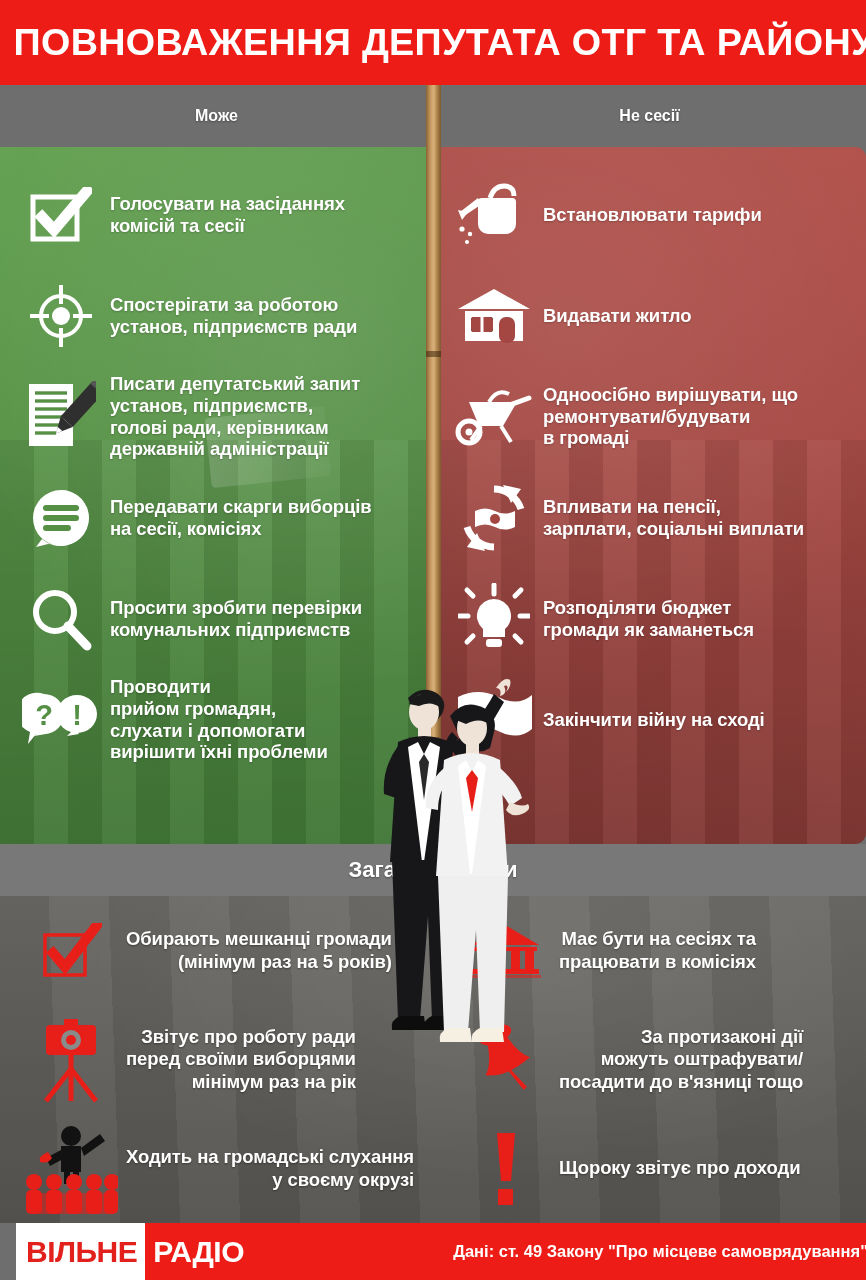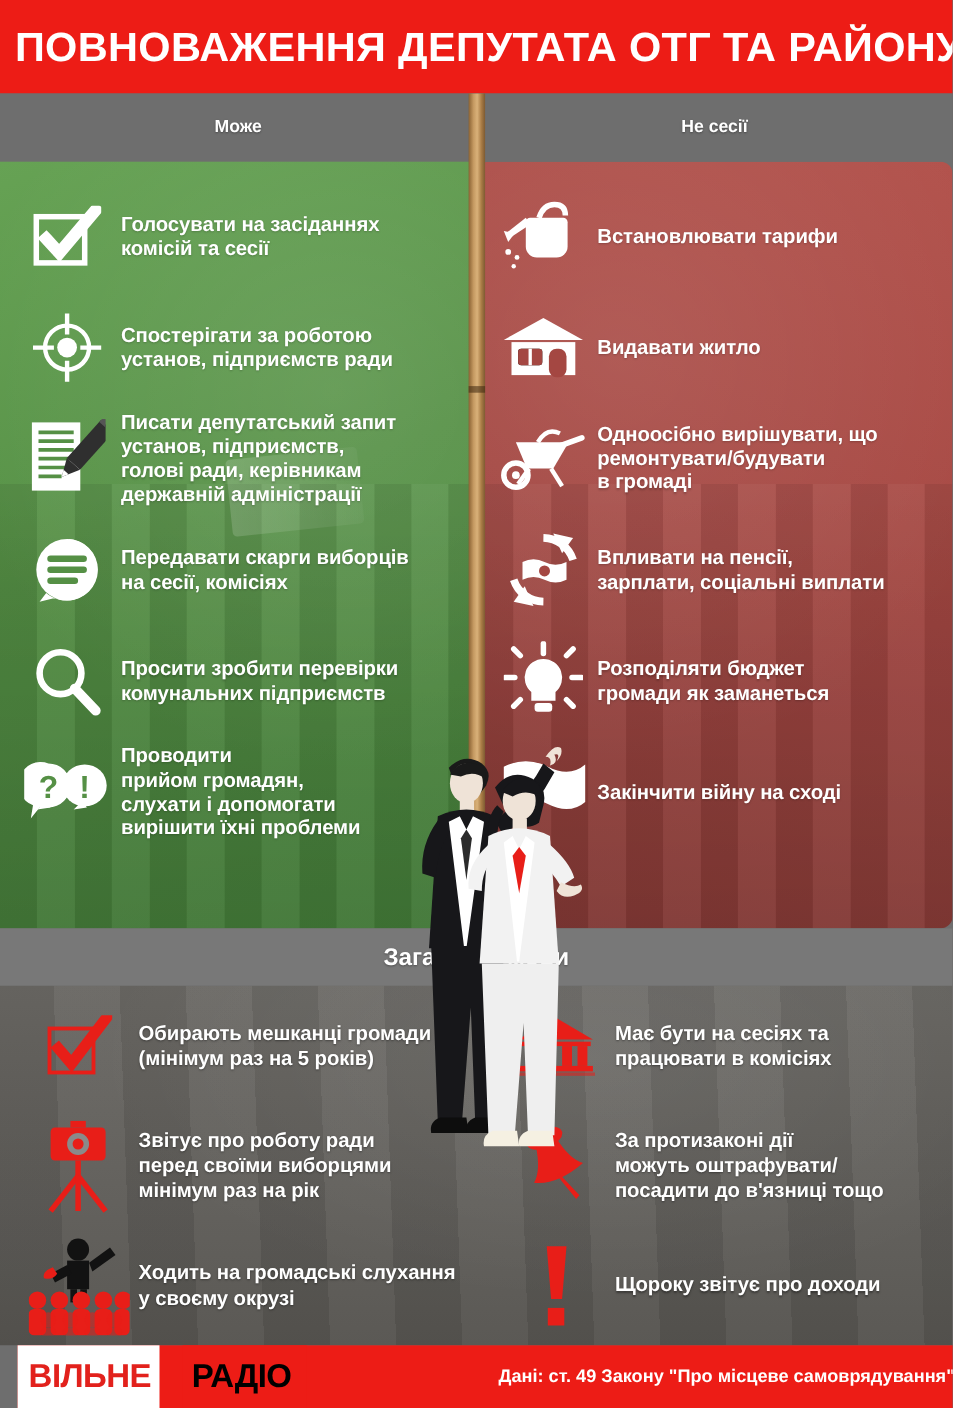--- a/index.html
+++ b/index.html
@@ -173,21 +173,21 @@
   .gen-item .ico {
     flex: 0 0 92px; height: 92px;
     display: flex; align-items: center; justify-content: center;
   }
   .gen-item .txt {
     color: #ffffff; font-size: 18.5px; font-weight: bold;
     line-height: 1.2; letter-spacing: -0.1px;
     margin-left: 8px;
     text-shadow: 0 1px 2px rgba(0,0,0,.4);
   }
-  .gen-item .txt .ln { display: block; white-space: nowrap; }
+  .gen-item .txt .ln { display: block; white-space: nowrap; text-align: right; }
 
   
   .footer {
     position: absolute; left: 16px; top: 1223px;
     width: 866px; height: 57px;
     background: #ED1C16;
     display: flex; align-items: center;
     z-index: 8;
   }
   .logo {
@@ -196,26 +196,25 @@
   .logo .lo-w {
     background: #ffffff;
     color: #E2211C;
     font-size: 30px; font-weight: bold;
     display: flex; align-items: center;
     padding: 0 8px 0 10px;
     letter-spacing: -0.5px;
   }
   .logo .lo-r {
     background: #ED1C16;
-    color: #000000;
+    color: #ffffff;
     font-size: 30px; font-weight: bold;
     display: flex; align-items: center;
     padding: 0 14px 0 8px;
     letter-spacing: -0.5px;
-    margin-left: 21px;
   }
   .source {
     flex: 1 1 auto;
     text-align: right;
     color: #ffffff;
     font-size: 16.5px;
     font-weight: bold;
     padding-right: 14px;
     white-space: nowrap;
   }

